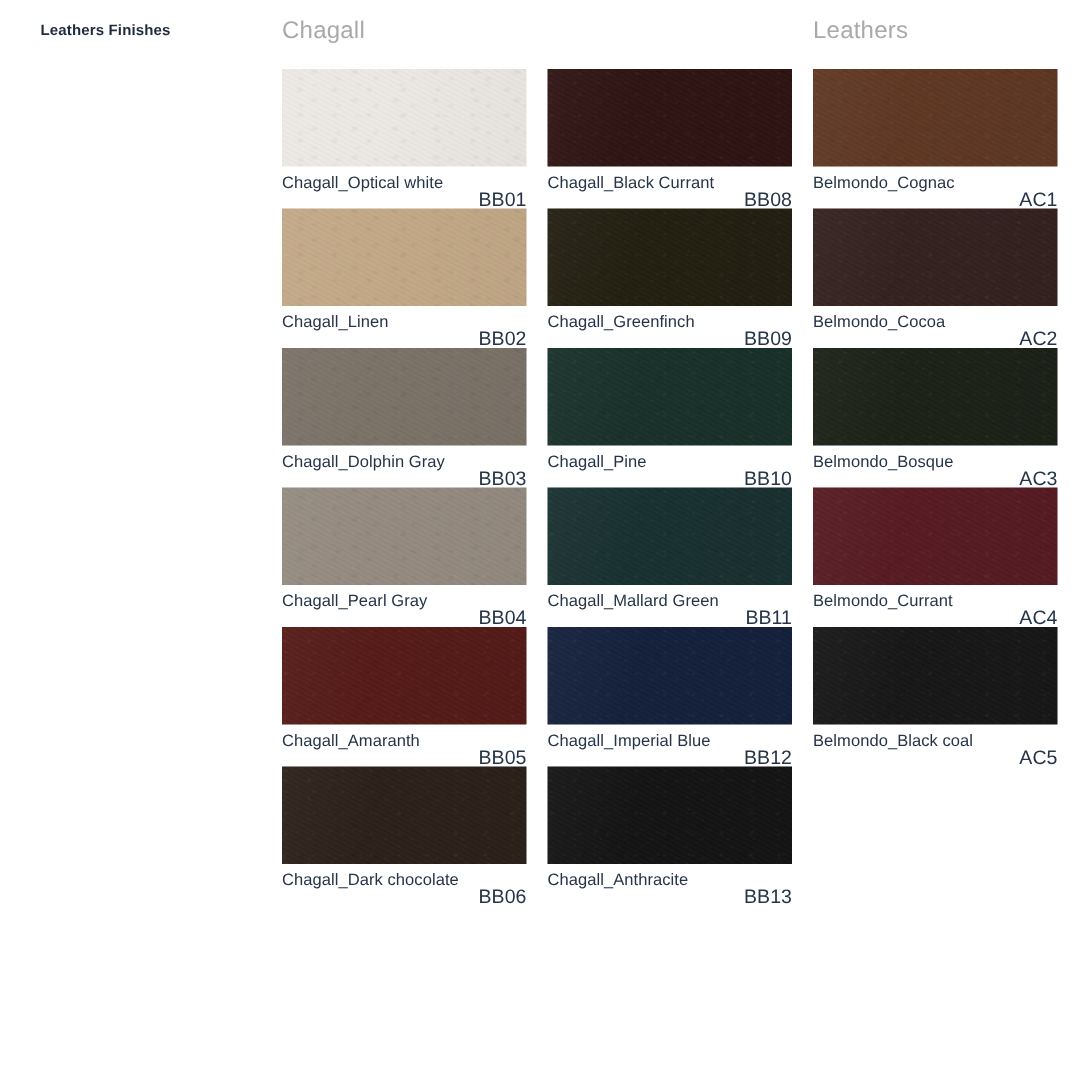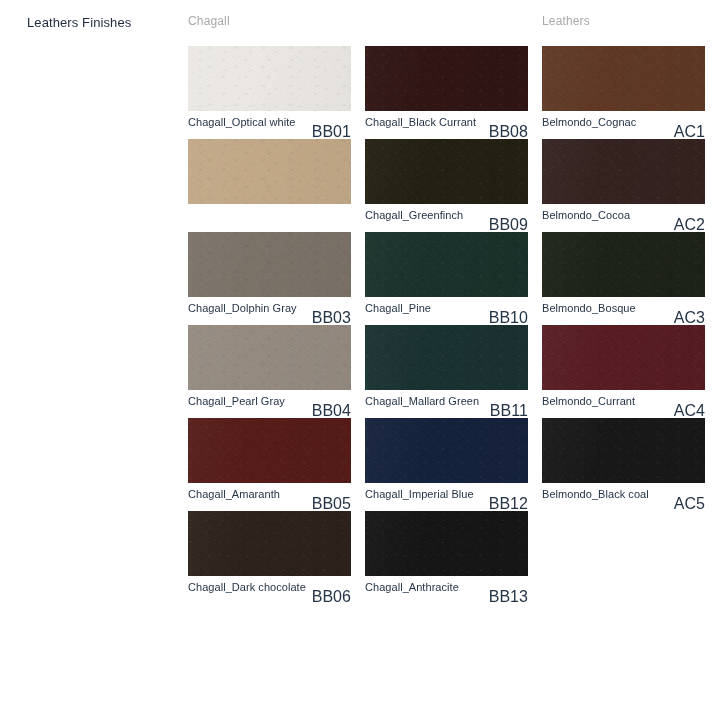--- a/index.html
+++ b/index.html
@@ -22,22 +22,22 @@
     height: 723px;
     background: #ffffff;
     overflow: hidden;
   }
 
   
   .page-title {
     position: absolute;
     left: 11px;
     top: 15px;
-    font-size: 13px;
-    font-weight: normal;
+    font-size: 10px;
+    font-weight: bold;
     color: #1f2b3d;
     letter-spacing: 0.1px;
     white-space: nowrap;
     padding-left: 16px;
   }
 
   
   .columns {
     position: absolute;
     left: 188px;
@@ -49,21 +49,21 @@
     position: absolute;
     top: 0;
     width: 176px;
   }
   .column[data-col="0"] { left: 0px; }
   .column[data-col="1"] { left: 177px; }
   .column[data-col="2"] { left: 354px; }
 
   .col-header {
     height: 22px;
-    font-size: 12px;
+    font-size: 16px;
     color: #a9a9a9;
     letter-spacing: 0.15px;
     white-space: nowrap;
     line-height: 14px;
   }
   .col-header.empty { color: transparent; }
 
   .swatch-list {
     position: relative;
     margin-top: 10px;
@@ -123,21 +123,21 @@
     justify-content: space-between;
     text-align: right;
   }
   .swatch-name {
     font-size: 11px;
     color: #253447;
     white-space: nowrap;
     letter-spacing: 0.05px;
   }
   .swatch-code {
-    font-size: 16px;
+    font-size: 13px;
     color: #253447;
     white-space: nowrap;
     letter-spacing: 0.05px;
     margin-top: 20px;
   }
 </style>
 </head>
 <body>
 
 <div id="page">
@@ -151,20 +151,24 @@
         <div class="swatch-list">
           <div class="swatch-card">
             <div class="swatch-chip" style="background-color: rgb(236, 233, 228);"></div>
             <div class="swatch-meta">
               <span class="swatch-name">Chagall_Optical white</span>
               <span class="swatch-code">BB01</span>
             </div>
           </div>
           <div class="swatch-card">
             <div class="swatch-chip" style="background-color: rgb(194, 168, 134);"></div>
+            <div class="swatch-meta">
+              <span class="swatch-name">Chagall_Linen</span>
+              <span class="swatch-code">BB02</span>
+            </div>
           </div>
           <div class="swatch-card">
             <div class="swatch-chip" style="background-color: rgb(122, 113, 103);"></div>
             <div class="swatch-meta">
               <span class="swatch-name">Chagall_Dolphin Gray</span>
               <span class="swatch-code">BB03</span>
             </div>
           </div>
           <div class="swatch-card">
             <div class="swatch-chip" style="background-color: rgb(148, 138, 127);"></div>

